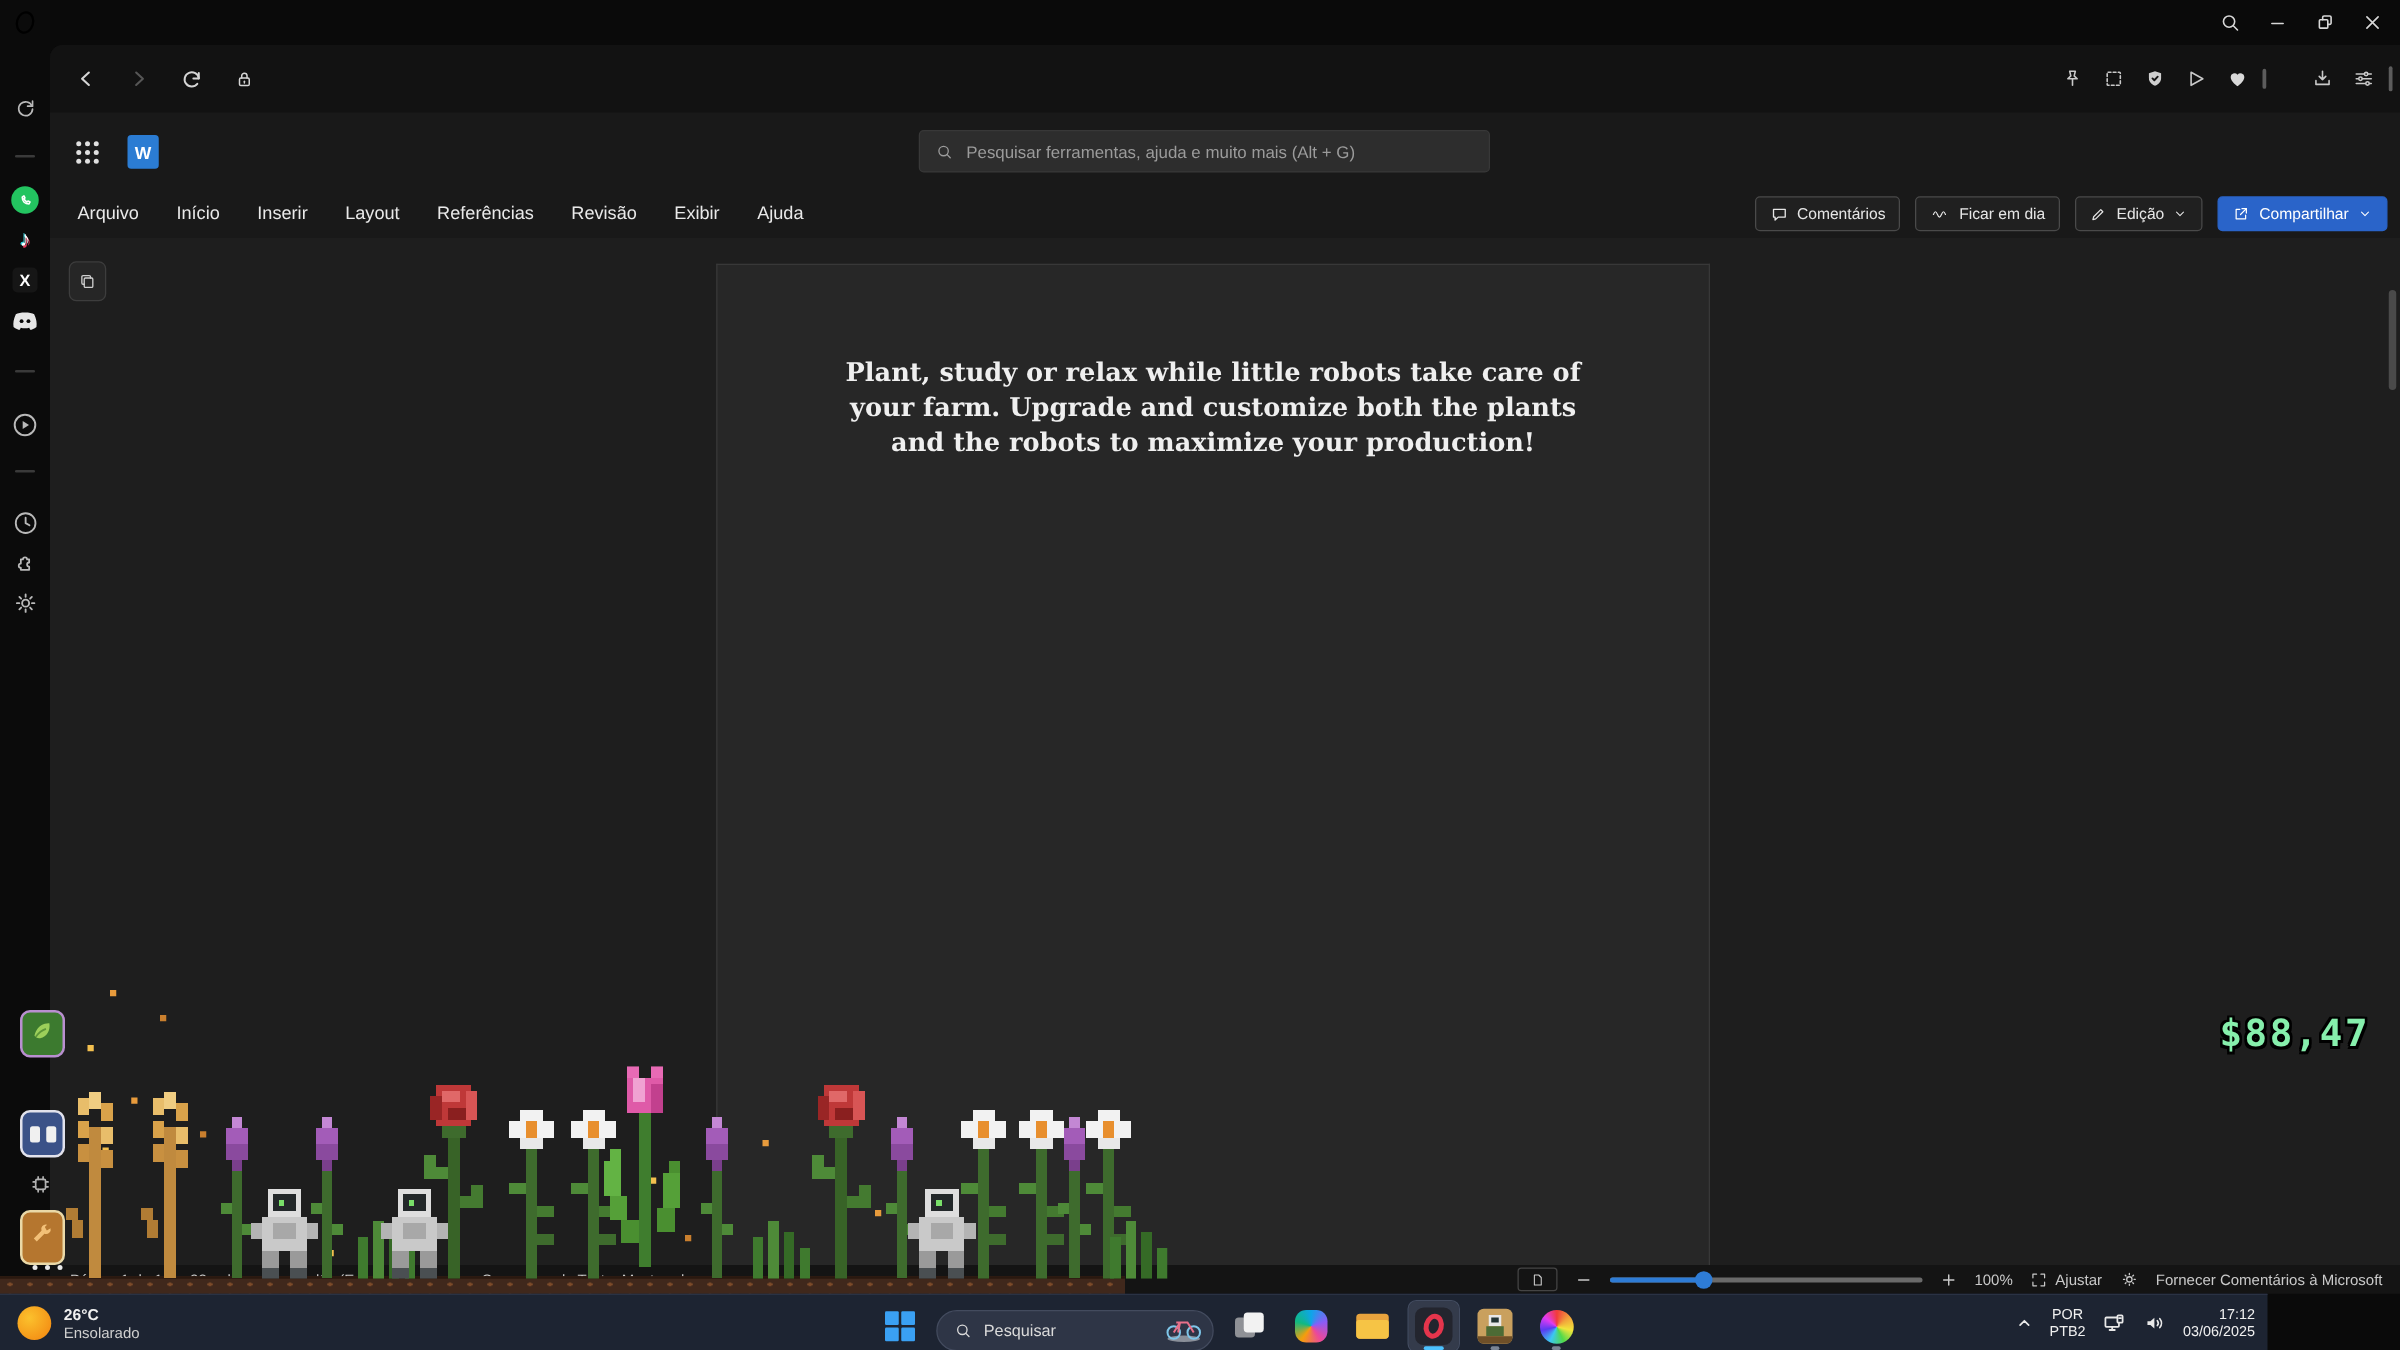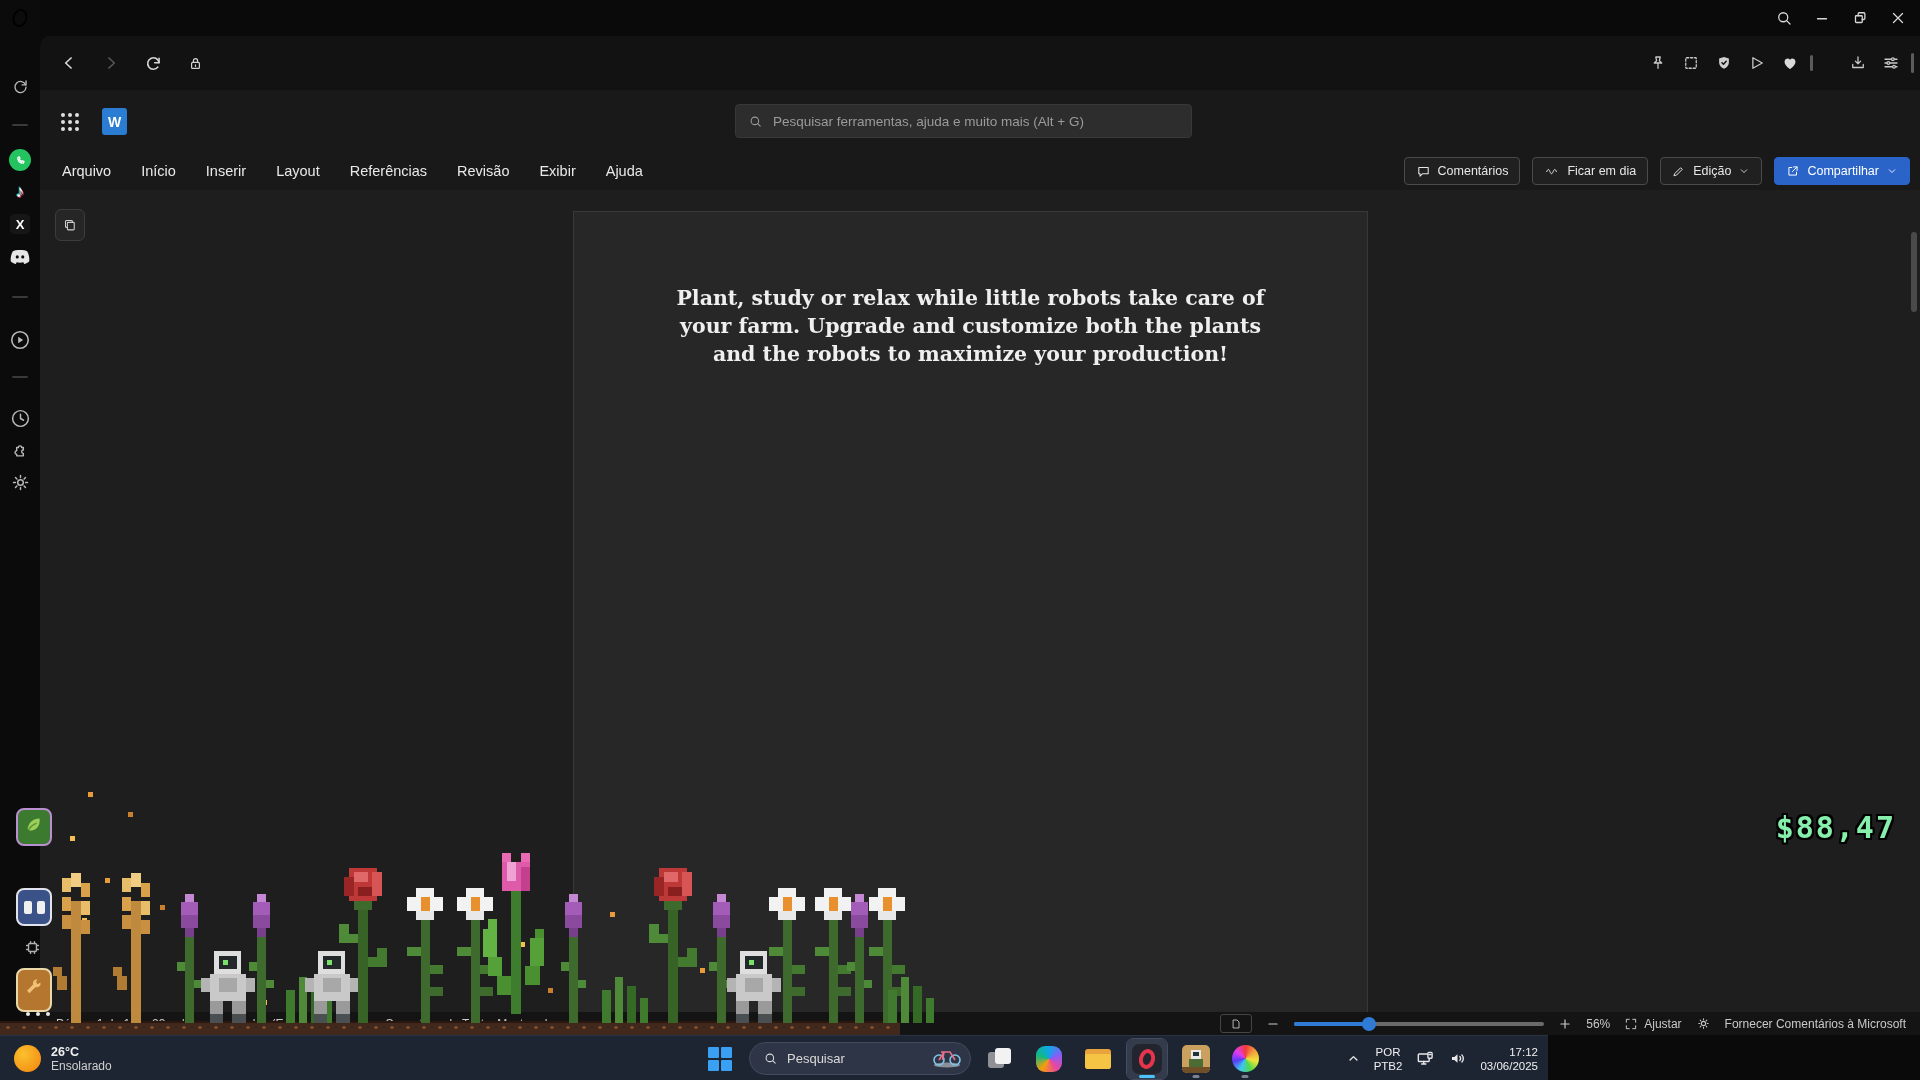--- a/index.html
+++ b/index.html
@@ -73,26 +73,26 @@
            font-size:30px; letter-spacing:2px;
            text-shadow:2px 0 #000,-2px 0 #000,0 2px #000,0 -2px #000,2px 2px #000,-2px -2px #000,2px -2px #000,-2px 2px #000; }
   .soil { position:absolute; left:0; bottom:42px; width:900px; height:17px; background:#40281c;
           background-image:radial-gradient(#7c4b2a 2px, transparent 2.5px); background-size:16px 9px; border-top:2px solid #2a180f; }
   .spr { position:absolute; bottom:57px; shape-rendering:crispEdges; image-rendering:pixelated; }
   .sparkle { position:absolute; width:5px; height:5px; }
   .dots3 { position:absolute; left:26px; top:1012px; display:flex; gap:6px; pointer-events:auto; }
   .dots3 i { width:4px; height:4px; border-radius:50%; background:#e8e8e8; }
 
   
-  #taskbar { left:0; top:1035px; width:1548px; height:45px; background:#1d2432; border-top:1px solid #2a3244; z-index:10; }
+  #taskbar { left:0; top:1035px; width:1814px; height:45px; background:#1d2432; border-top:1px solid #2a3244; z-index:10; }
   .weather { position:absolute; left:14px; top:0; height:45px; display:flex; align-items:center; gap:10px; }
   .sun { width:27px; height:27px; border-radius:50%; background:radial-gradient(circle at 35% 35%, #fbc12d, #f2830f); }
   .wtxt1 { color:#f0f0f0; font-size:12.5px; font-weight:bold; }
   .wtxt2 { color:#cfcfcf; font-size:12px; }
-  .centerbar { position:absolute; left:700px; top:0; height:45px; display:flex; align-items:center; gap:9px; }
+  .centerbar { position:absolute; left:700px; top:0; height:45px; display:flex; align-items:flex-end; gap:9px; }
   .tile { width:40px; height:40px; border-radius:6px; display:flex; align-items:center; justify-content:center; position:relative; }
   .tile.active { background:#343b4b; outline:1px solid #434c60; }
   .runbar { position:absolute; bottom:1px; left:50%; transform:translateX(-50%); height:3px; border-radius:2px; }
   .tb-search { width:222px; height:33px; border-radius:17px; background:#2e3546; border:1px solid #434b5e; display:flex;
                align-items:center; gap:9px; padding:0 6px 0 13px; color:#dadada; font-size:13px; }
   .tray { position:absolute; right:10px; top:0; height:45px; display:flex; align-items:center; gap:13px; color:#e8e8e8; }
   .langbox { text-align:center; font-size:11.5px; line-height:14px; color:#f0f0f0; }
   .clockbox { text-align:right; font-size:11.5px; line-height:14px; color:#f0f0f0; }
 
   .startgrid { display:grid; grid-template-columns:11px 11px; grid-template-rows:11px 11px; gap:2px; }
@@ -401,21 +401,21 @@
           </span>
         <span class="ztrack">
             <span class="zfill"></span>
             <span class="zthumb"></span>
           </span>
         <span>
             <svg class="ic" width="14" height="14" viewBox="0 0 24 24" style="stroke-width:2;">
               <path d="M12 5v14M5 12h14"></path>
             </svg>
           </span>
-        <span>56%</span>
+        <span>100%</span>
         <span style="display:flex; align-items:center; gap:6px;">
           <span>
               <svg class="ic" width="14" height="14" viewBox="0 0 24 24">
                 <path d="M4 9V4h5M15 4h5v5M20 15v5h-5M9 20H4v-5"></path>
               </svg>
             </span>
           <span>Ajustar</span>
         </span>
         <span>
             <svg class="ic" width="15" height="15" viewBox="0 0 24 24">

